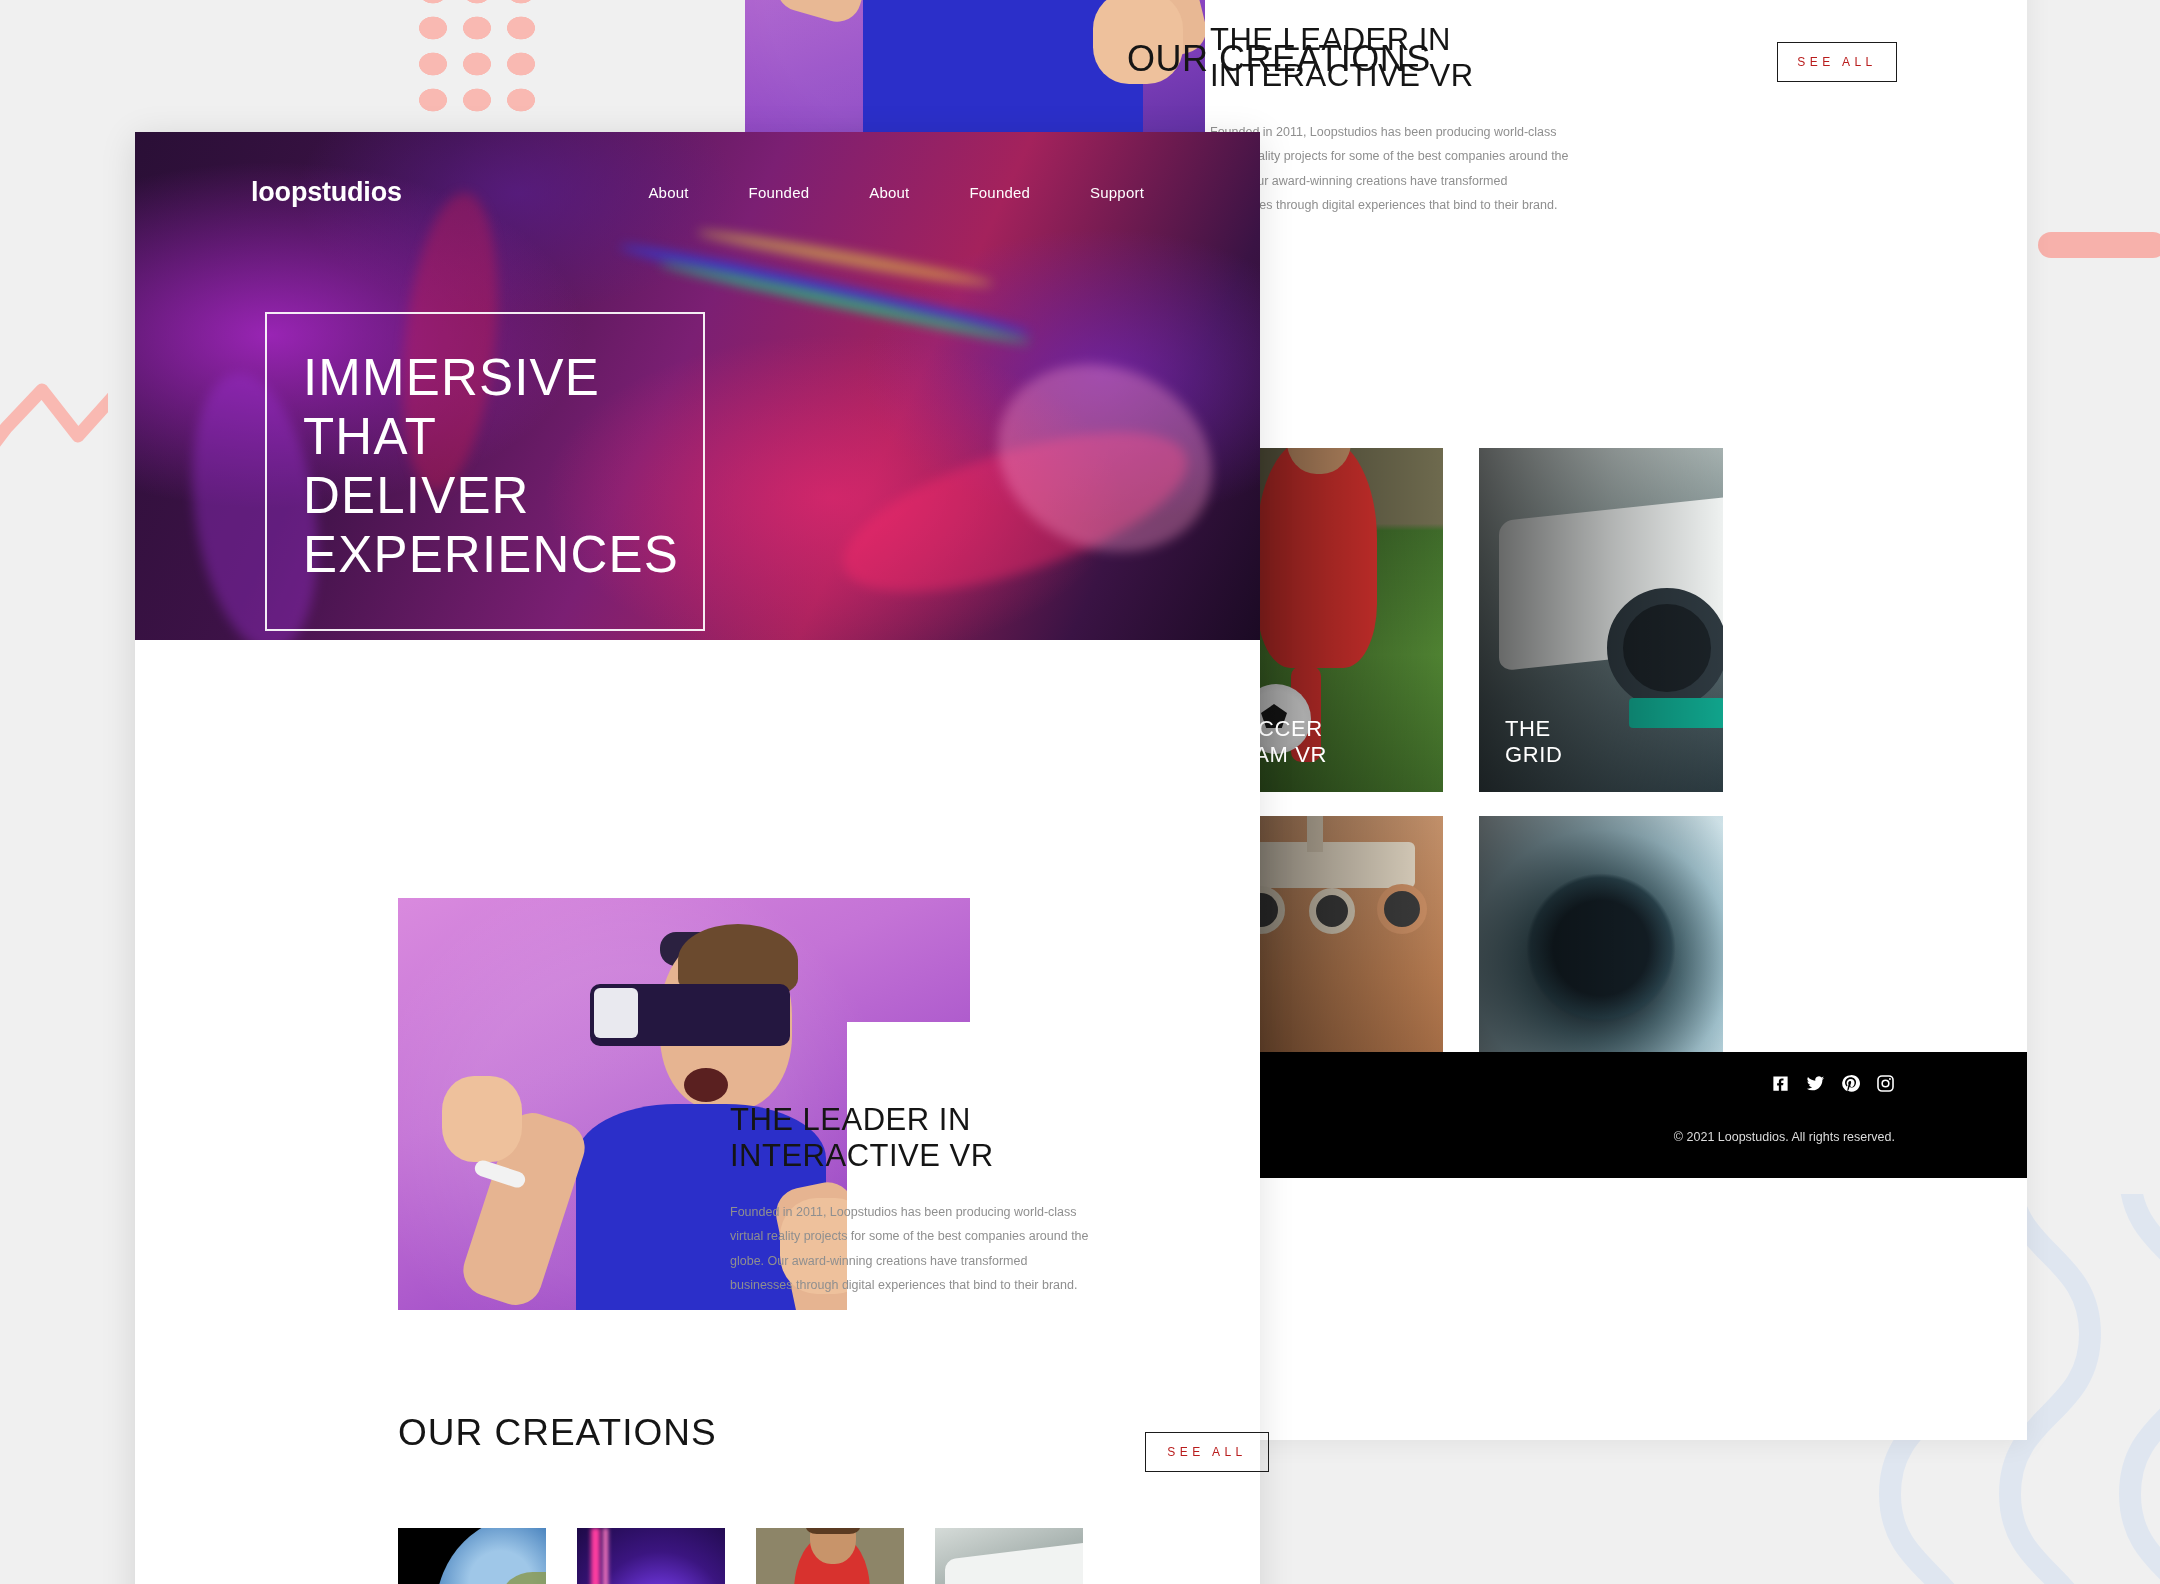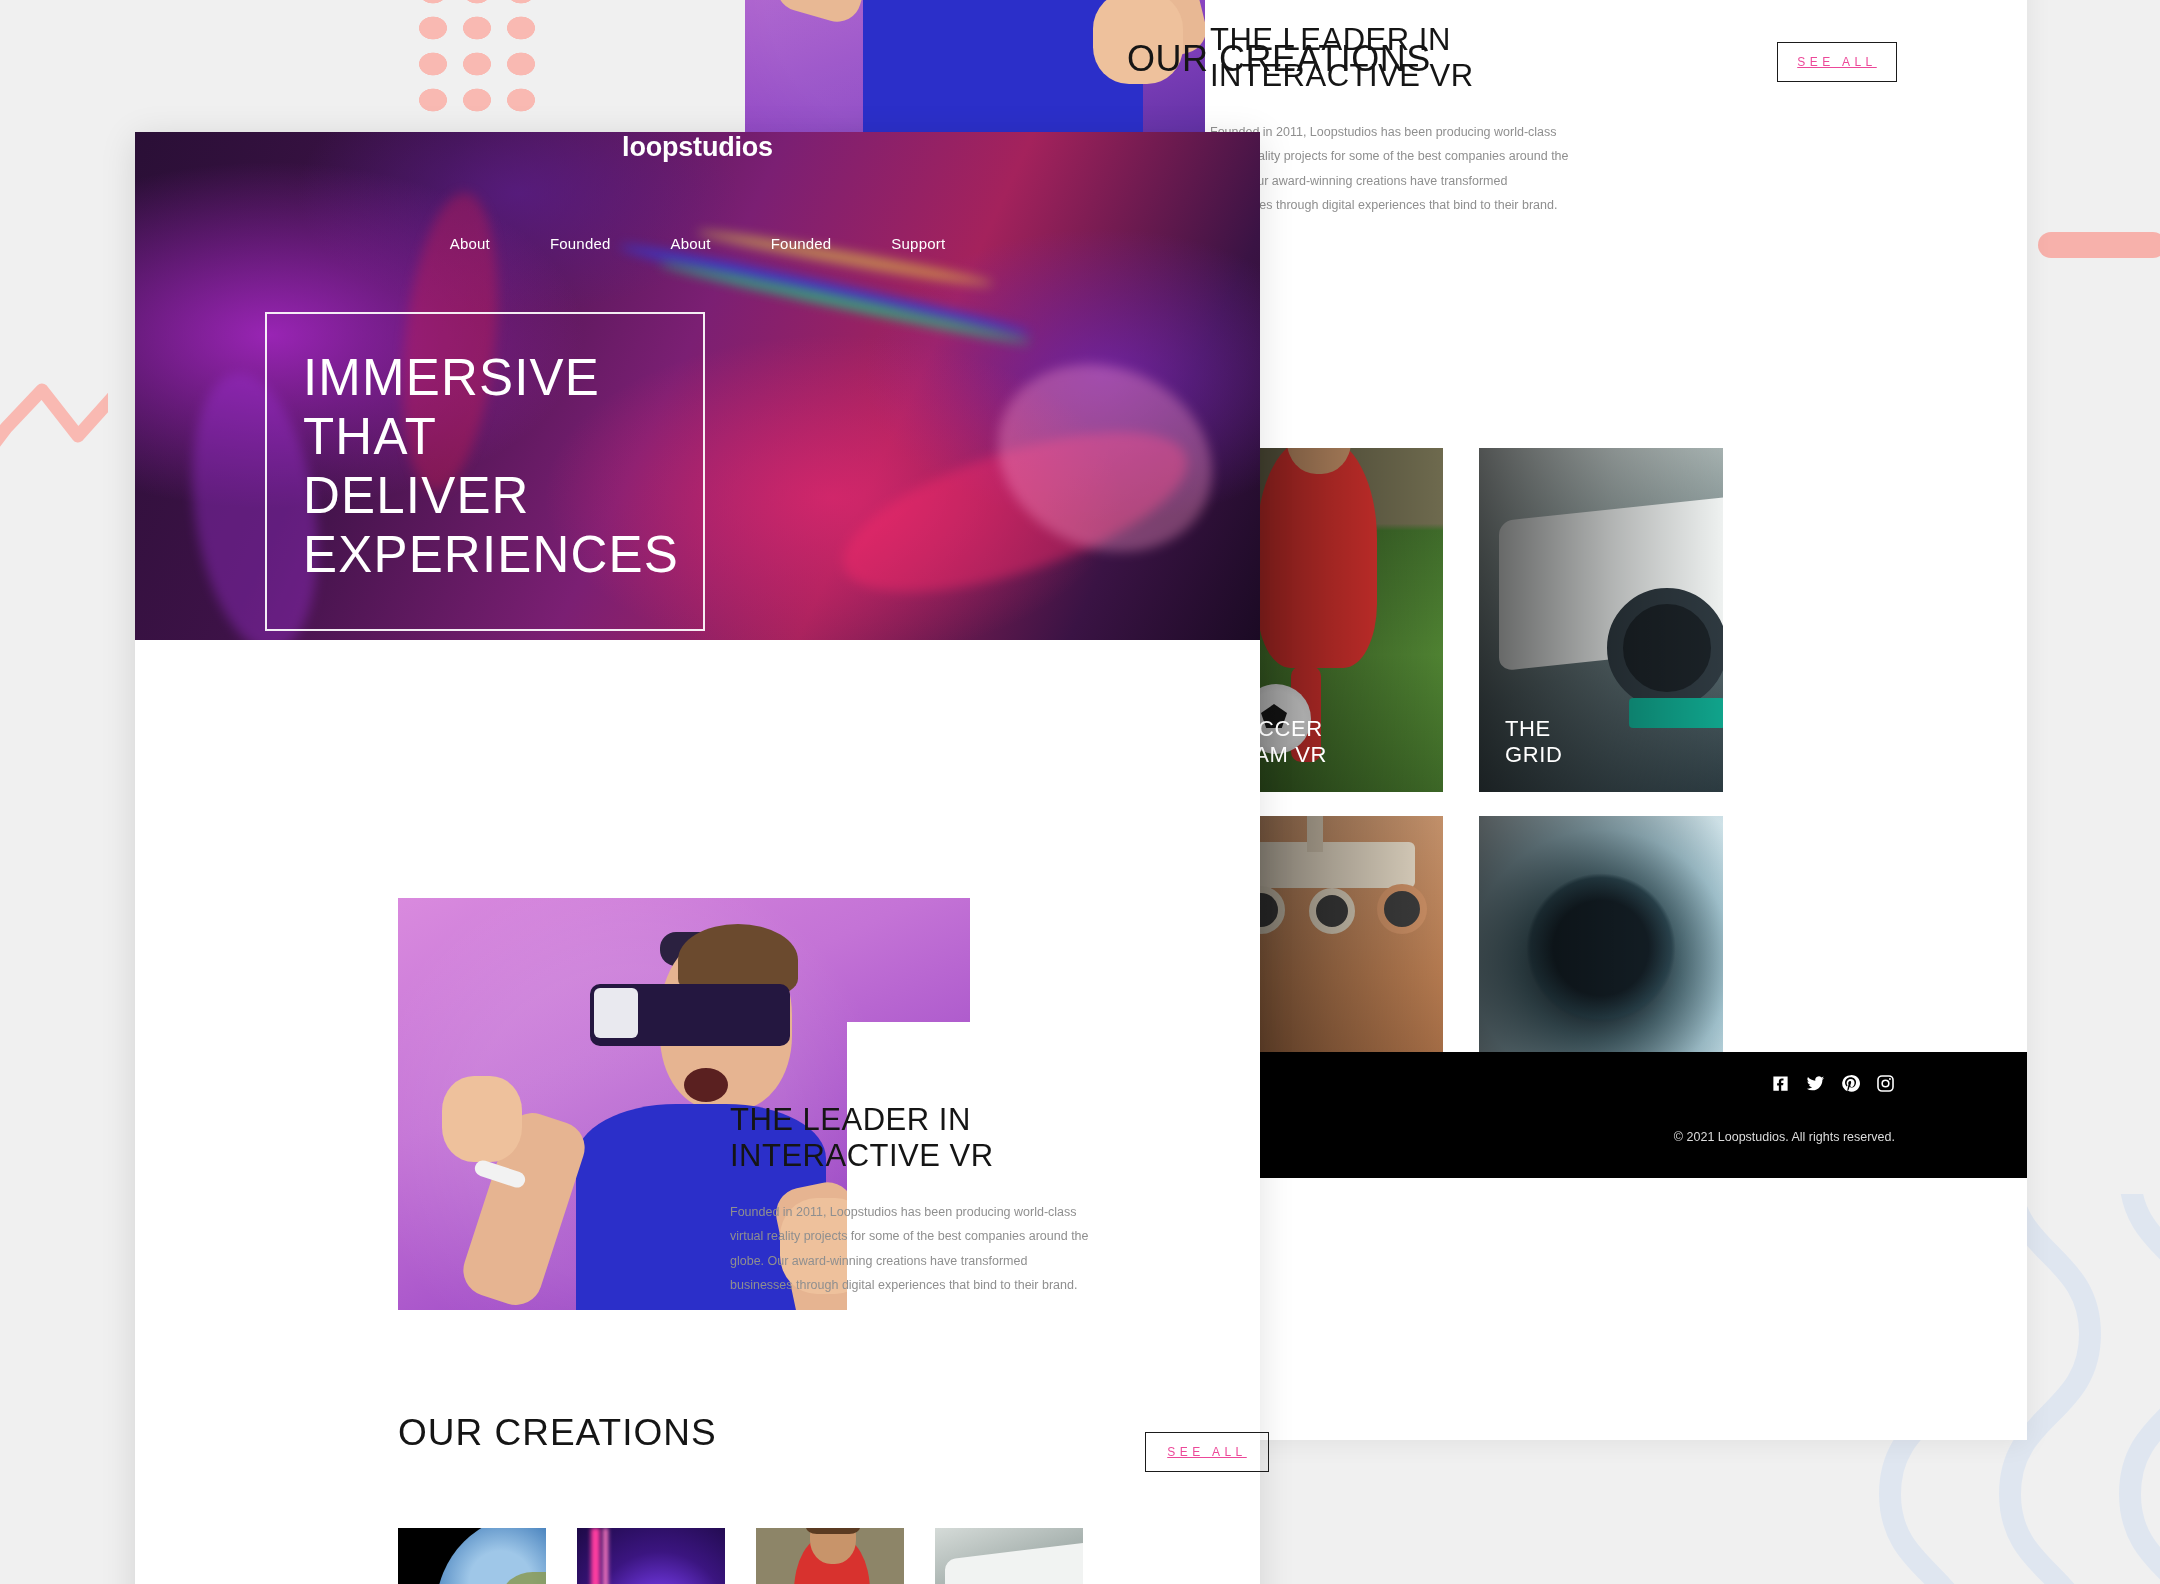--- a/index.html
+++ b/index.html
@@ -40,22 +40,22 @@
 
   #back-leader { position:absolute; left:305px; top:322px; width:360px; }
   .h2 { font-family:"Liberation Sans", sans-serif; font-weight:300; letter-spacing:.5px;
         color:#151515; line-height:1.16; }
   .body-copy { color:#8f8f8f; line-height:1.95; font-weight:400; }
 
   #back-creations-title { position:absolute; left:222px; top:338px; }
   #back-seeall { position:absolute; right:130px; top:342px; }
 
   .seeall-btn { display:flex; align-items:center; justify-content:center;
-    border:1px solid #1b1b1b; background:transparent; color:#ec4899;
-    letter-spacing:4.5px; font-weight:500; cursor:pointer;text-decoration:underline; }
+    border:1px solid #1b1b1b; background:transparent; color:#b91c1c;
+    letter-spacing:4.5px; font-weight:500; cursor:pointer; }
 
   .card { position:relative; overflow:hidden; background:#111; }
   .card .card-title { position:absolute; left:26px; bottom:24px; color:#fff;
     font-weight:300; letter-spacing:.6px; line-height:1.18; text-transform:uppercase; }
   .card .shade { position:absolute; inset:0;
     background:linear-gradient(to right, rgba(0,0,0,.62) 0%, rgba(0,0,0,.25) 55%, rgba(0,0,0,0) 100%); }
 
   
   #front-page { position:absolute; left:135px; top:132px; width:1125px; height:1560px;
     background:#ffffff; box-shadow:0 6px 34px rgba(0,0,0,.12); }
@@ -63,21 +63,21 @@
   #hero { position:relative; width:1125px; height:508px; overflow:hidden;
     background:
       radial-gradient(ellipse 45% 55% at 12% 40%, rgba(170,40,200,.85) 0%, transparent 62%),
       radial-gradient(ellipse 40% 50% at 62% 72%, rgba(225,40,110,.75) 0%, transparent 64%),
       radial-gradient(ellipse 32% 44% at 86% 48%, rgba(120,40,190,.7) 0%, transparent 66%),
       radial-gradient(ellipse 28% 34% at 34% 12%, rgba(90,30,140,.7) 0%, transparent 70%),
       linear-gradient(115deg,#2a0f36 0%,#3d1247 24%,#7b1f73 48%,#a4225c 66%,#3a1344 86%,#1b0a24 100%); }
   .hero-streak { position:absolute; border-radius:50%; filter:blur(6px); opacity:.75; }
 
   #navbar { position:absolute; left:0; top:0; width:100%; height:120px;
-    display:flex; align-items:center; justify-content:space-between; padding:0 116px; z-index:5;flex-direction:column; }
+    display:flex; align-items:center; justify-content:space-between; padding:0 116px; z-index:5; }
   #logo { color:#fff; font-weight:700; font-size:27px; letter-spacing:-.2px; }
   #nav-links { display:flex; gap:60px; }
   .nav-link { color:#fff; font-size:15px; font-weight:500; letter-spacing:.2px; cursor:pointer; }
 
   #hero-box { position:absolute; left:130px; top:180px; width:440px; padding:34px 36px 44px 36px;
     border:2px solid rgba(255,255,255,.92); z-index:4; }
   #hero-title { color:#fff; font-weight:300; font-size:51px; line-height:1.16; letter-spacing:1.2px; }
 
   #front-leader { position:absolute; left:595px; top:970px; width:360px; }
 

